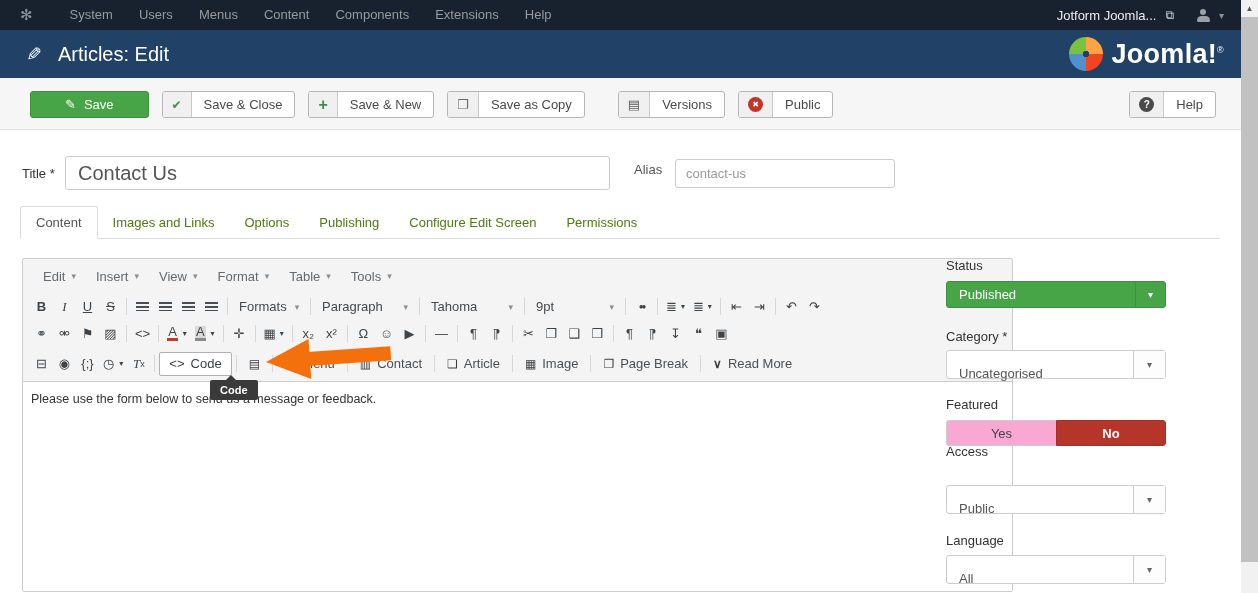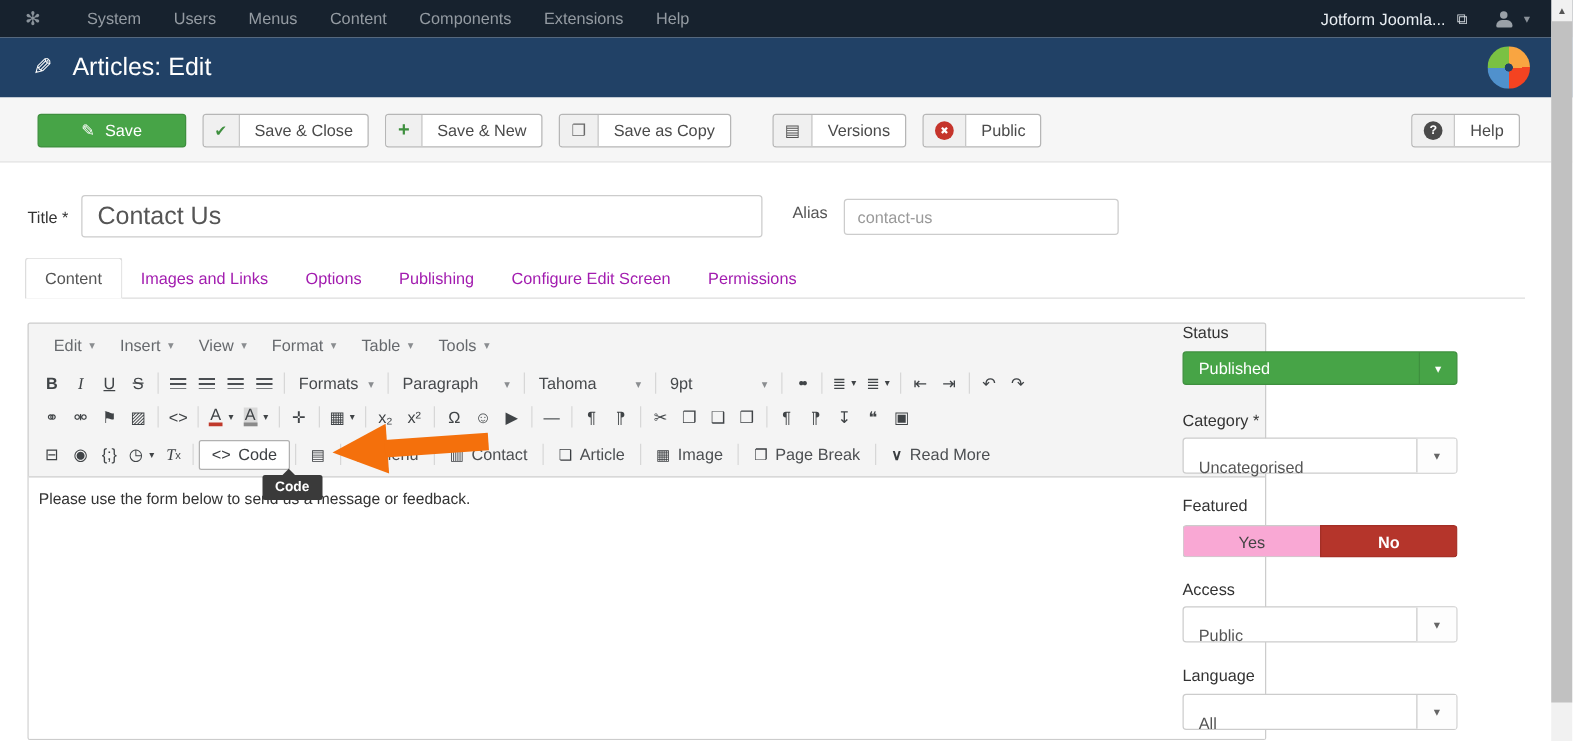--- a/index.html
+++ b/index.html
@@ -55,21 +55,21 @@
 
   
   .lbl-text { font-size:13px; color:#333; }
   .title-label { left:22px; top:166px; }
   .title-input { left:65px; top:156px; width:545px; height:34px; border:1px solid #ccc; border-radius:3px; font-size:20px; color:#555; padding:0 12px; font-family:"Liberation Sans",sans-serif; }
   .alias-label { left:634px; top:162px; color:#555; }
   .alias-input { left:675px; top:159px; width:220px; height:29px; border:1px solid #ccc; border-radius:3px; font-size:13px; color:#999; padding:0 10px; font-family:"Liberation Sans",sans-serif; }
 
   
   .tabs { left:20px; top:206px; width:1200px; display:flex; align-items:flex-end; border-bottom:1px solid #ddd; }
-  .tab { font-size:13px; padding:8px 15px; color:#a21caf; cursor:pointer; white-space:nowrap; }
+  .tab { font-size:13px; padding:8px 15px; color:#4d7c0f; cursor:pointer; white-space:nowrap; }
   .tab.active { color:#555; background:#fff; border:1px solid #ddd; border-bottom:1px solid #fff; border-radius:3px 3px 0 0; margin-bottom:-1px; cursor:default; }
 
   
   .editor { left:22px; top:258px; width:991px; height:334px; border:1px solid #ccc; border-radius:2px; background:#f4f4f4; }
   .mce-menubar { display:flex; align-items:center; height:34px; padding-left:10px; }
   .mce-menu-item { display:flex; align-items:center; gap:6px; padding:4px 10px; color:#66696d; font-size:13px; cursor:pointer; }
   .mce-menu-item .c { font-size:9px; color:#8a8d90; }
   .tb { display:flex; align-items:center; height:27px; padding-left:7px; }
   .tbtn { display:inline-flex; align-items:center; justify-content:center; height:23px; min-width:23px; padding:0 4px; color:#404447; font-size:13px; cursor:pointer; }
   .sep { width:1px; height:17px; background:#d7d7d7; margin:0 4px; }
@@ -137,20 +137,21 @@
     <span class="person"></span>
     <span class="caret">▾</span>
   </div>
 </div>
 
 <div class="abs header">
   <span class="pencil">✎</span>
   <span class="ptitle">Articles: Edit</span>
   <div class="jlogo">
     <span class="jlogo-mark"></span>
+    <span class="jlogo-text"><span>Joomla!</span><sup>®</sup></span>
   </div>
 </div>
 
 <div class="abs actionbar">
   <div class="btn-row">
     <button class="btn-save">
       <span>✎</span>
       <span>Save</span>
     </button>
     <div class="btn">
@@ -410,21 +411,21 @@
   <span class="txt">Uncategorised</span>
   <span class="cwrap">▾</span>
 </div>
 
 <span class="sb-label" style="top:397px">Featured</span>
 <div class="abs feat-group">
   <span class="feat-yes">Yes</span>
   <span class="feat-no">No</span>
 </div>
 
-<span class="sb-label" style="top:464px">Access</span>
+<span class="sb-label" style="top:444px">Access</span>
 <div class="select" style="top:485px">
   <span class="txt">Public</span>
   <span class="cwrap">▾</span>
 </div>
 
 <span class="sb-label" style="top:533px">Language</span>
 <div class="select" style="top:555px">
   <span class="txt">All</span>
   <span class="cwrap">▾</span>
 </div>

